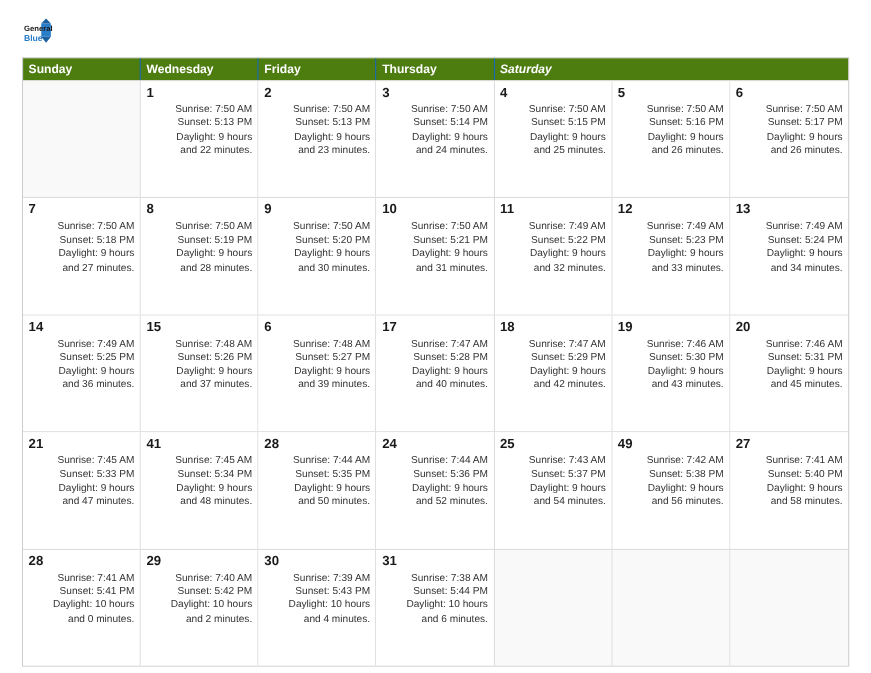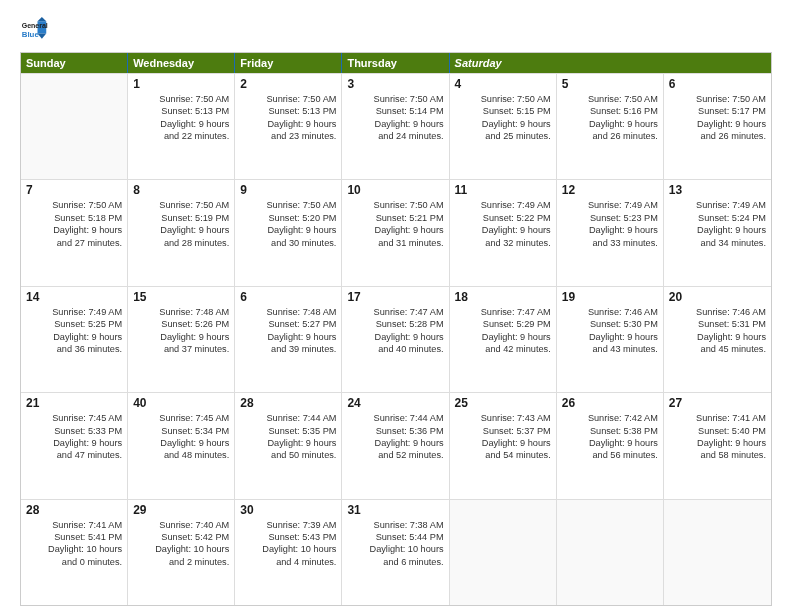--- a/index.html
+++ b/index.html
@@ -221,37 +221,37 @@
             <div class="day-num">20</div>
             <div class="cell-text">Sunrise: 7:46 AM<br>Sunset: 5:31 PM<br>Daylight: 9 hours<br>and 45 minutes.</div>
           </div>
         </div>
         <div class="cal-row">
           <div class="cal-cell">
             <div class="day-num">21</div>
             <div class="cell-text">Sunrise: 7:45 AM<br>Sunset: 5:33 PM<br>Daylight: 9 hours<br>and 47 minutes.</div>
           </div>
           <div class="cal-cell">
-            <div class="day-num">40</div>
+            <div class="day-num">41</div>
             <div class="cell-text">Sunrise: 7:45 AM<br>Sunset: 5:34 PM<br>Daylight: 9 hours<br>and 48 minutes.</div>
           </div>
           <div class="cal-cell">
             <div class="day-num">28</div>
             <div class="cell-text">Sunrise: 7:44 AM<br>Sunset: 5:35 PM<br>Daylight: 9 hours<br>and 50 minutes.</div>
           </div>
           <div class="cal-cell">
             <div class="day-num">24</div>
             <div class="cell-text">Sunrise: 7:44 AM<br>Sunset: 5:36 PM<br>Daylight: 9 hours<br>and 52 minutes.</div>
           </div>
           <div class="cal-cell">
             <div class="day-num">25</div>
             <div class="cell-text">Sunrise: 7:43 AM<br>Sunset: 5:37 PM<br>Daylight: 9 hours<br>and 54 minutes.</div>
           </div>
           <div class="cal-cell">
-            <div class="day-num">26</div>
+            <div class="day-num">49</div>
             <div class="cell-text">Sunrise: 7:42 AM<br>Sunset: 5:38 PM<br>Daylight: 9 hours<br>and 56 minutes.</div>
           </div>
           <div class="cal-cell">
             <div class="day-num">27</div>
             <div class="cell-text">Sunrise: 7:41 AM<br>Sunset: 5:40 PM<br>Daylight: 9 hours<br>and 58 minutes.</div>
           </div>
         </div>
         <div class="cal-row">
           <div class="cal-cell">
             <div class="day-num">28</div>

